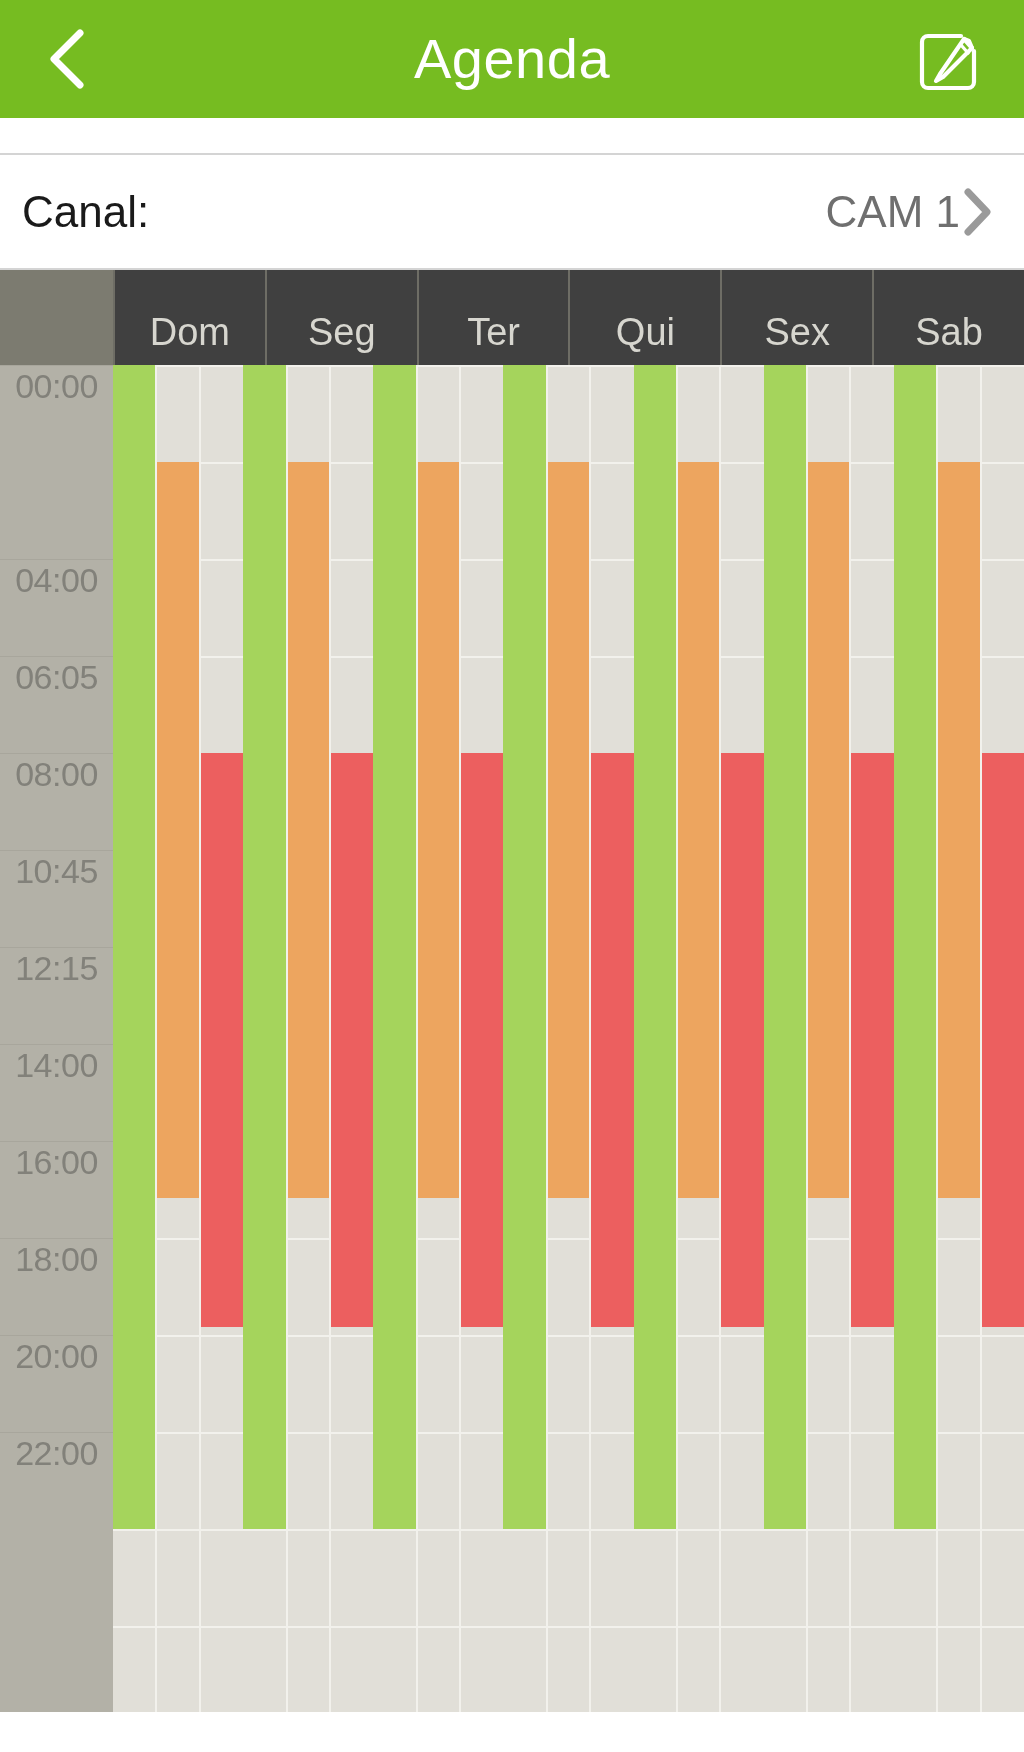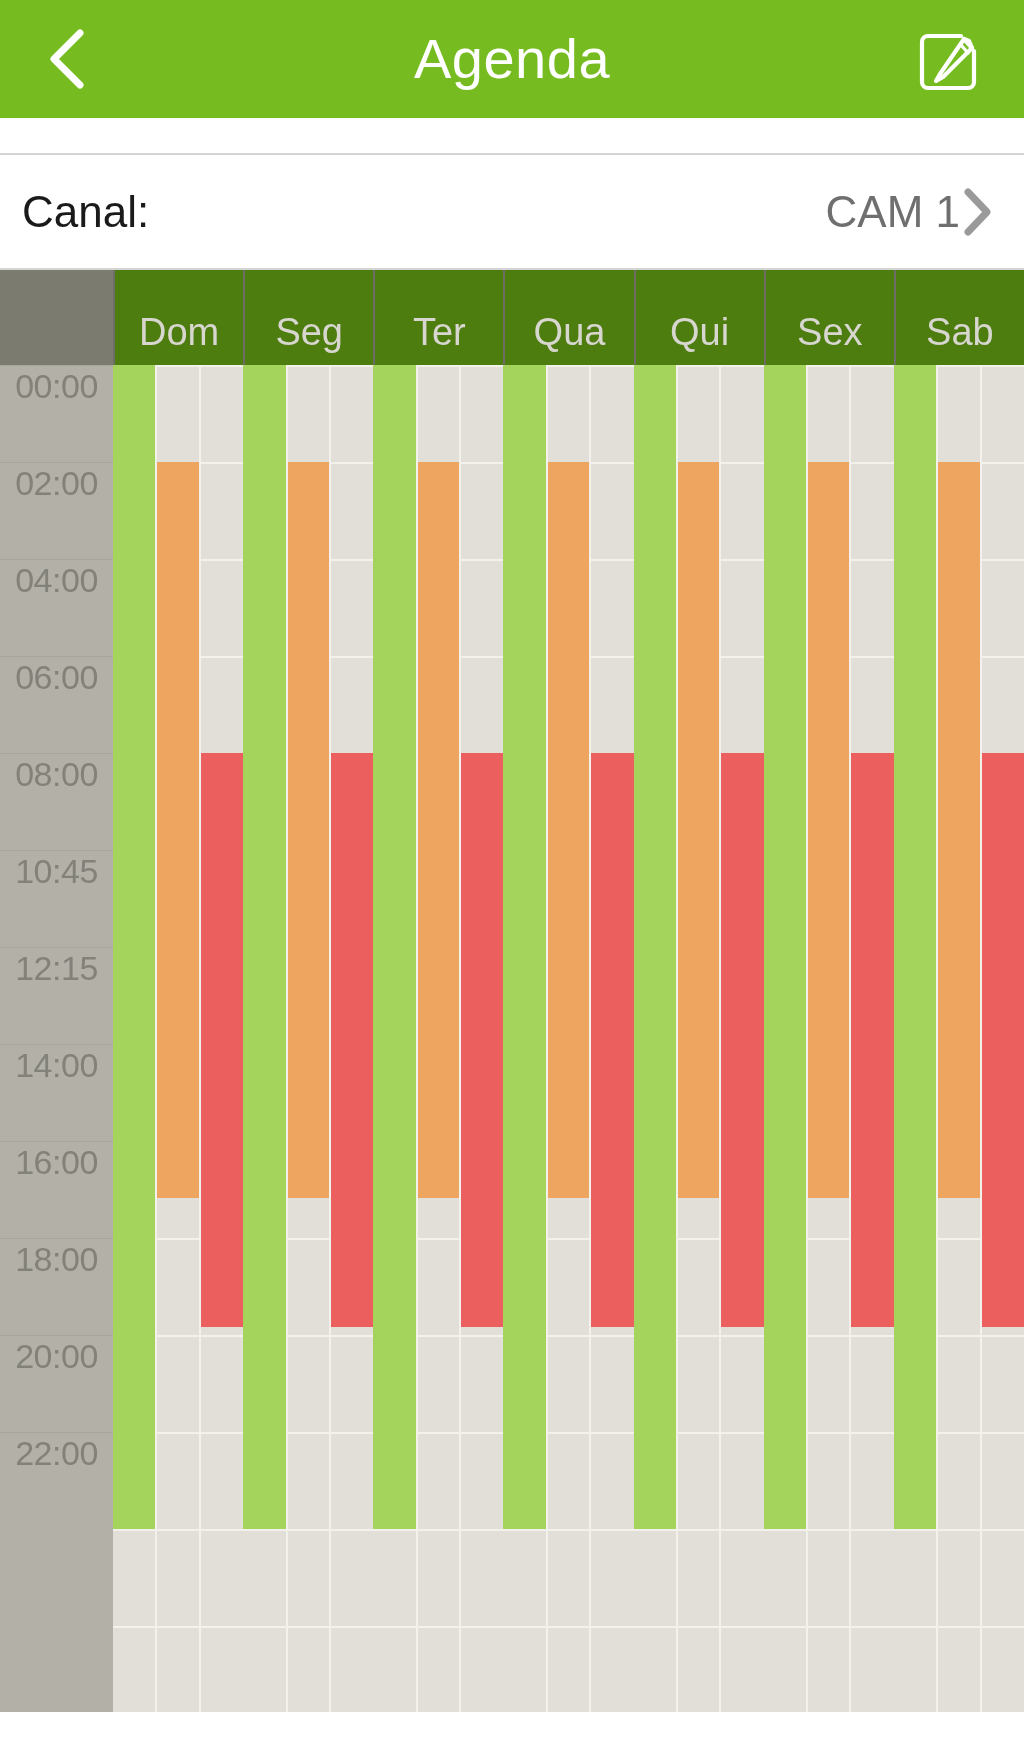--- a/index.html
+++ b/index.html
@@ -113,21 +113,21 @@
     display: flex;
   }
   .head-corner {
     width: 113px;
     height: 95px;
     background: #7c7b70;
   }
   .head-day {
     flex: 1 1 0;
     height: 95px;
-    background: #4d7c0f;
+    background: #404040;
     border-left: 2px solid #6e6d65;
     display: flex;
     align-items: flex-end;
     justify-content: center;
     padding-bottom: 14px;
   }
   .head-day span {
     font-size: 38px;
     color: #d7d6cf;
     font-weight: 400;
@@ -262,46 +262,40 @@
       <div class="head-day">
           <span>Dom</span>
         </div>
       <div class="head-day">
           <span>Seg</span>
         </div>
       <div class="head-day">
           <span>Ter</span>
         </div>
       <div class="head-day">
-          <span>Qua</span>
-        </div>
-      <div class="head-day">
           <span>Qui</span>
         </div>
       <div class="head-day">
           <span>Sex</span>
         </div>
       <div class="head-day">
           <span>Sab</span>
         </div>
     </div>
 
     <div class="body-row">
       <div class="time-col" id="time-col">
           <div class="time-cell" style="top: 0px;">
             <span>00:00</span>
           </div>
-          <div class="time-cell" style="top: 97px;">
-            <span>02:00</span>
-          </div>
           <div class="time-cell" style="top: 194px;">
             <span>04:00</span>
           </div>
           <div class="time-cell" style="top: 291px;">
-            <span>06:00</span>
+            <span>06:05</span>
           </div>
           <div class="time-cell" style="top: 388px;">
             <span>08:00</span>
           </div>
           <div class="time-cell" style="top: 485px;">
             <span>10:45</span>
           </div>
           <div class="time-cell" style="top: 582px;">
             <span>12:15</span>
           </div>

